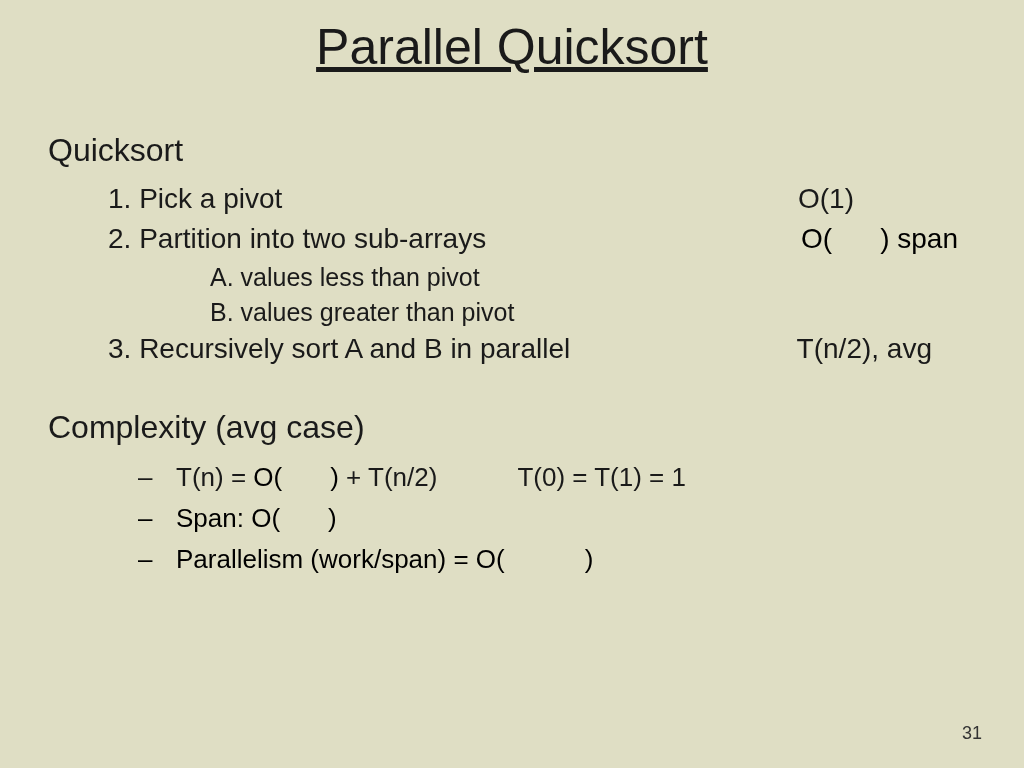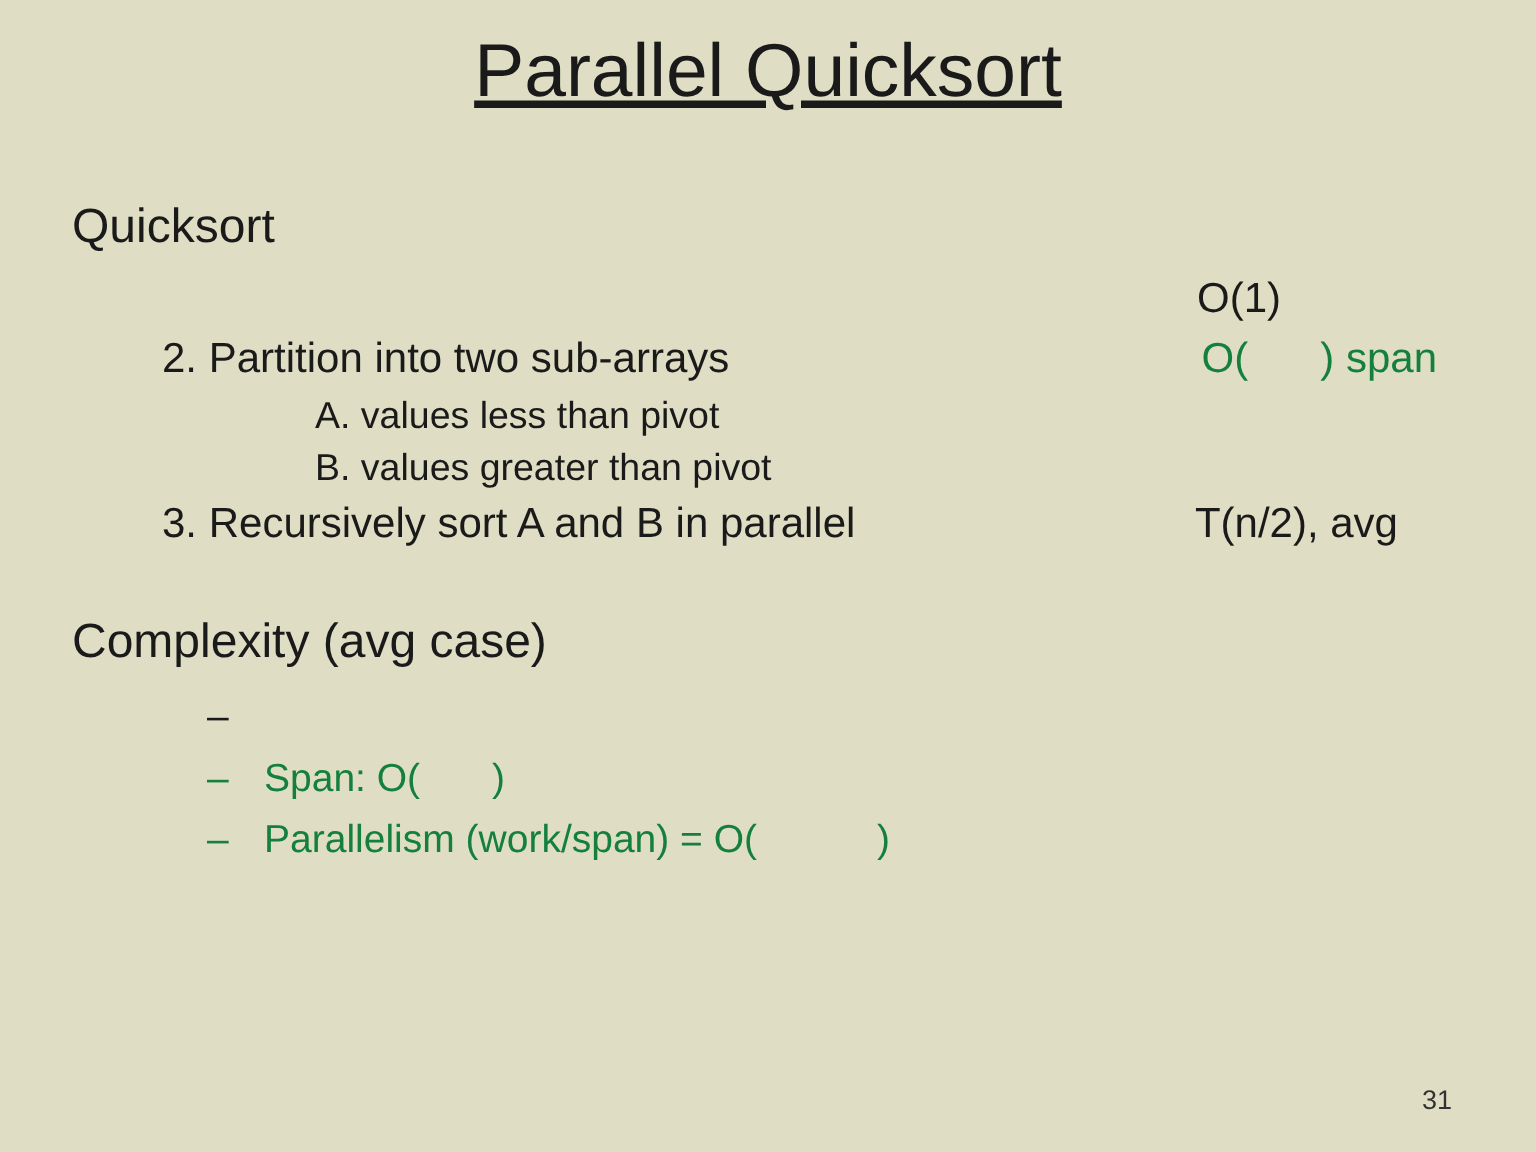--- a/index.html
+++ b/index.html
@@ -52,42 +52,43 @@
       display: flex;
       align-items: baseline;
       font-size: 26px;
       padding-left: 90px;
       margin-bottom: 10px;
     }
     .dash {
       width: 38px;
       flex: 0 0 auto;
     }
-    .blue { color: #15803d; }
+    .blue { color: #000000; }
     .page-num {
       position: absolute;
       bottom: 24px;
-      right: 56px;
+      right: 42px;
       font-size: 18px;
       color: #333;
     }
     .gap { display: inline-block; width: 48px; }
     .gap-lg { display: inline-block; width: 80px; }
     .spacer-tn { display: inline-block; width: 80px; }
   </style>
 </head>
 <body>
 
 <div class="title">Parallel Quicksort</div>
 
 <div class="content">
 
   <div class="heading">Quicksort</div>
 
   <div class="row">
+    <span class="left">1. Pick a pivot</span>
     <span class="right" style="padding-right:130px;">O(1)</span>
   </div>
 
   <div class="row">
     <span class="left">2. Partition into two sub-arrays</span>
     <span class="right blue" style="padding-right:26px;">
       <span>O(</span><span class="gap"></span><span>) span</span>
     </span>
   </div>
 
@@ -96,20 +97,23 @@
 
   <div class="row" style="margin-top:6px;">
     <span class="left">3. Recursively sort A and B in parallel</span>
     <span class="right" style="padding-right:52px;">T(n/2), avg</span>
   </div>
 
   <div class="complexity-heading">Complexity (avg case)</div>
 
   <div class="bullet-row">
     <span class="dash">–</span>
+    <span>
+      <span>T(n) = </span><span class="blue"><span>O(</span><span class="gap"></span><span>)</span></span><span> + T(n/2)</span><span class="spacer-tn"></span><span>T(0) = T(1) = 1</span>
+    </span>
   </div>
 
   <div class="bullet-row blue">
     <span class="dash">–</span>
     <span>
       <span>Span:  O(</span><span class="gap"></span><span>)</span>
     </span>
   </div>
 
   <div class="bullet-row blue">

